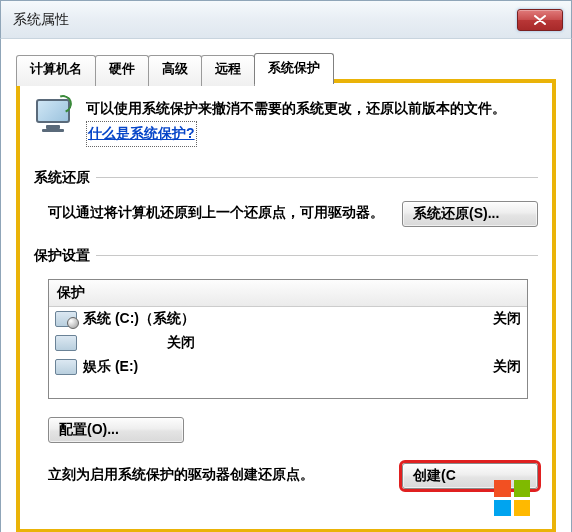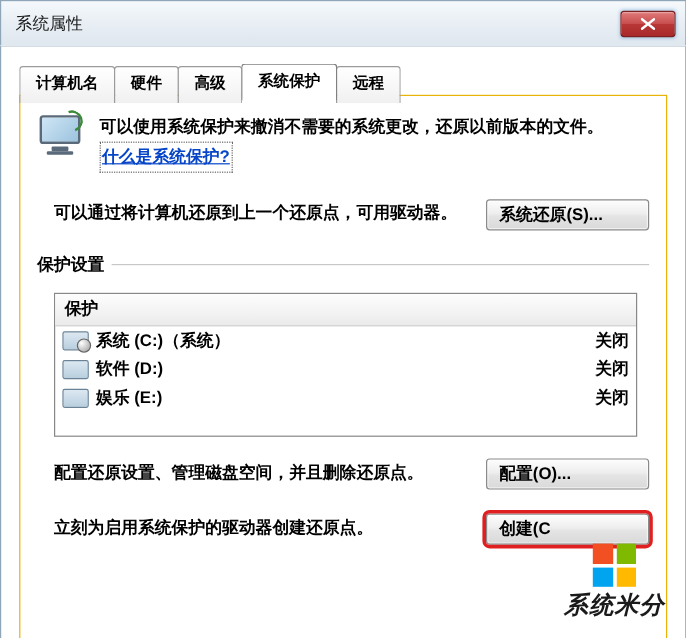--- a/index.html
+++ b/index.html
@@ -78,21 +78,21 @@
   .tab.active::after {
     content: "";
     position: absolute;
     left: 0; right: 0; bottom: -1px; height: 2px;
     background: #fff;
   }
 
   .tab-panel {
     position: absolute;
     top: 40px; left: 15px; right: 15px; bottom: 0;
-    border: 1px solid #eab308;
+    border: 4px solid #eab308;
     background: #fff;
     padding: 14px 14px 0 14px;
   }
 
   
   .intro {
     display: flex;
     gap: 12px;
     margin-bottom: 22px;
   }
@@ -265,39 +265,43 @@
     </svg>
   </div>
 </div>
 
 <div class="dlg-body">
 
   <div class="tabstrip">
     <div class="tab">计算机名</div>
     <div class="tab">硬件</div>
     <div class="tab">高级</div>
+    <div class="tab">远程</div>
     <div class="tab active">系统保护</div>
-    <div class="tab">远程</div>
   </div>
 
   <div class="tab-panel">
 
     <div class="intro">
       <div class="intro-icon">
         <div class="monitor"></div>
           <div class="stand"></div>
           <div class="base"></div>
           <div class="arrow"></div>
       </div>
       <div class="intro-text">
         <span>可以使用系统保护来撤消不需要的系统更改，还原以前版本的文件。</span>
         <a href="#" class="dotted-outline">什么是系统保护?</a>
       </div>
     </div>
 
+    <div class="section-head">
+      <span class="label">系统还原</span>
+      <span class="line"></span>
+    </div>
     <div class="restore-block">
       <div class="desc">可以通过将计算机还原到上一个还原点，可用驱动器。</div>
       <div class="win-btn">系统还原(S)...</div>
     </div>
 
     <div class="section-head">
       <span class="label">保护设置</span>
       <span class="line"></span>
     </div>
 
@@ -305,44 +309,41 @@
       <div class="dl-head">
         <div class="col prot">保护</div>
       </div>
       <div class="dl-row">
         <span class="drive-icon sys"></span>
         <span class="name">系统 (C:)（系统）</span>
         <span class="prot">关闭</span>
       </div>
       <div class="dl-row">
         <span class="drive-icon"></span>
-        <span class="name">软件 (D:)</span>
         <span class="prot">关闭</span>
       </div>
       <div class="dl-row">
         <span class="drive-icon"></span>
         <span class="name">娱乐 (E:)</span>
         <span class="prot">关闭</span>
       </div>
     </div>
 
     <div class="config-block">
-      <div class="desc">配置还原设置、管理磁盘空间，并且删除还原点。</div>
       <div class="win-btn">配置(O)...</div>
     </div>
 
     <div class="create-block">
       <div class="desc">立刻为启用系统保护的驱动器创建还原点。</div>
       <div class="win-btn highlight">创建(C</div>
     </div>
 
   </div>
 </div>
 
 <div class="overlay">
   <div class="ms-logo">
     <span class="sq-r"></span>
       <span class="sq-g"></span>
       <span class="sq-b"></span>
       <span class="sq-y"></span>
   </div>
-  <div class="brand-cn">系统米分</div>
 </div>
 
 </body></html>

